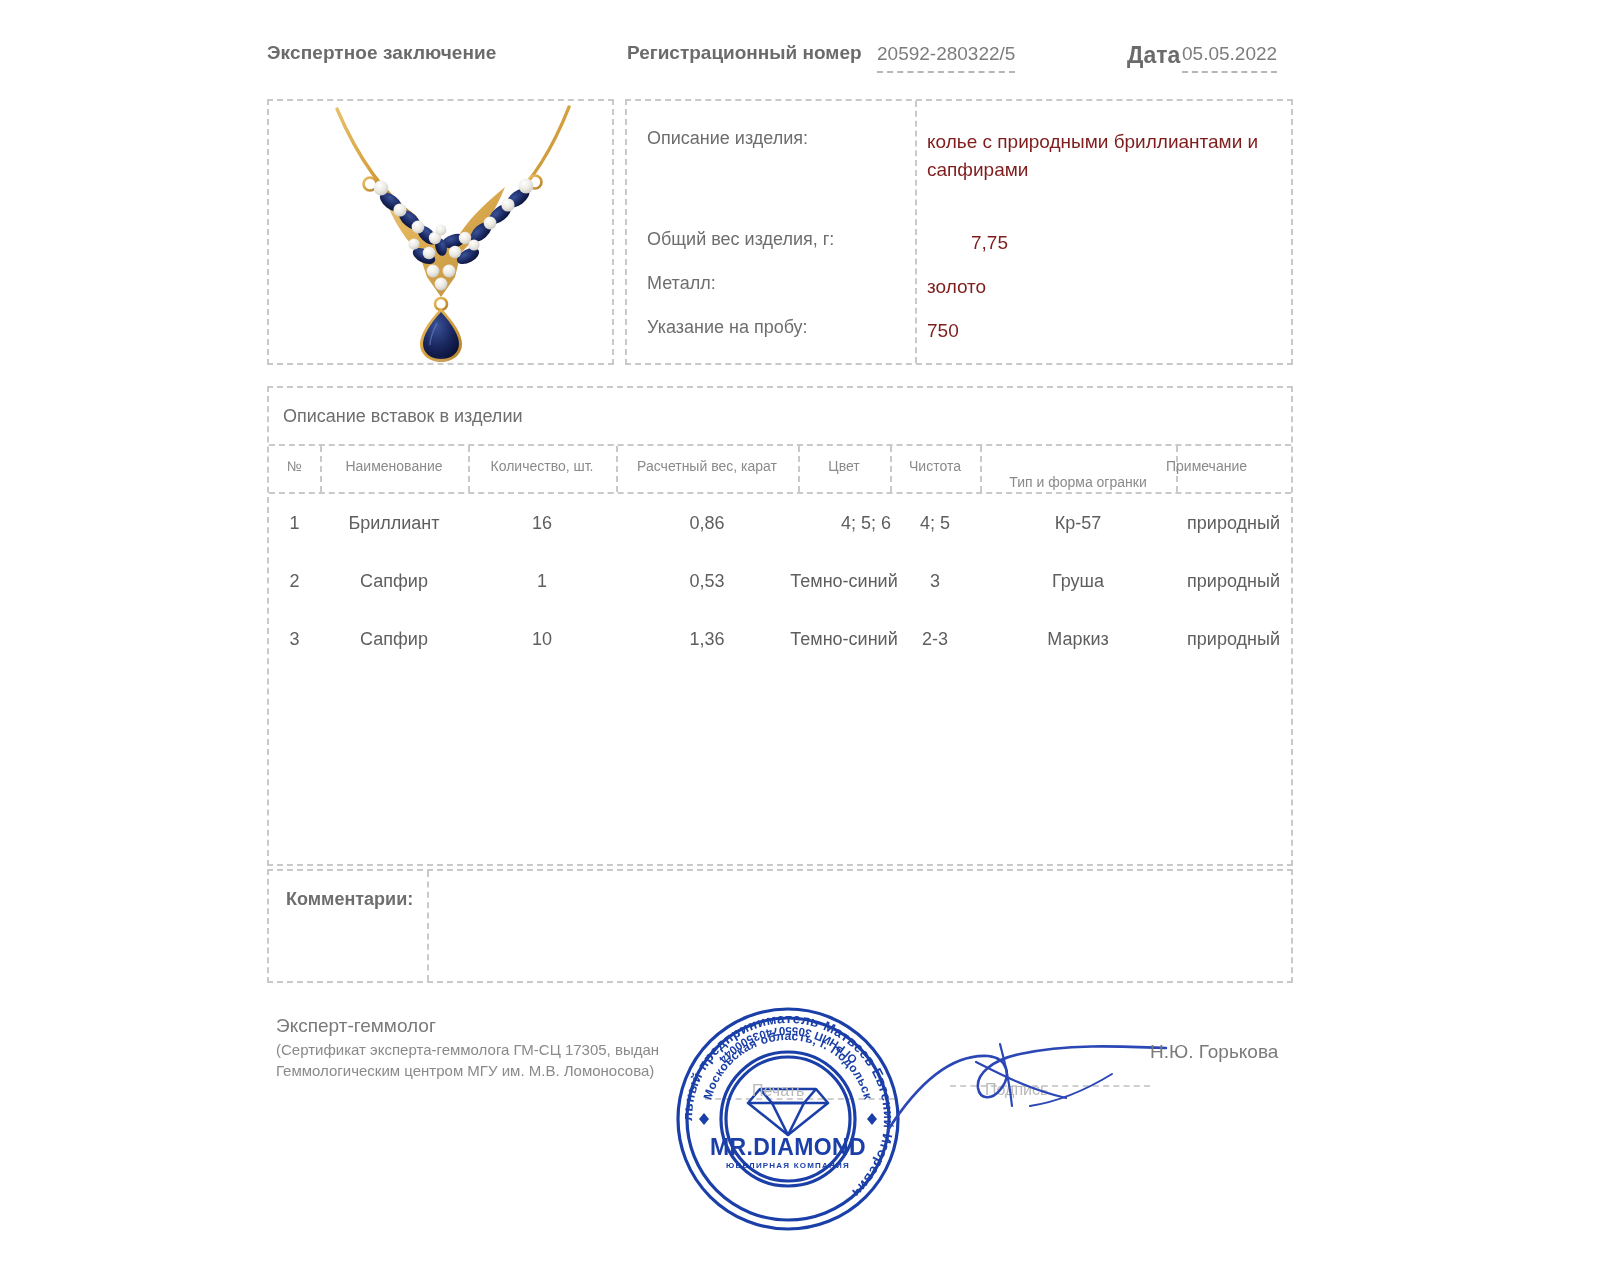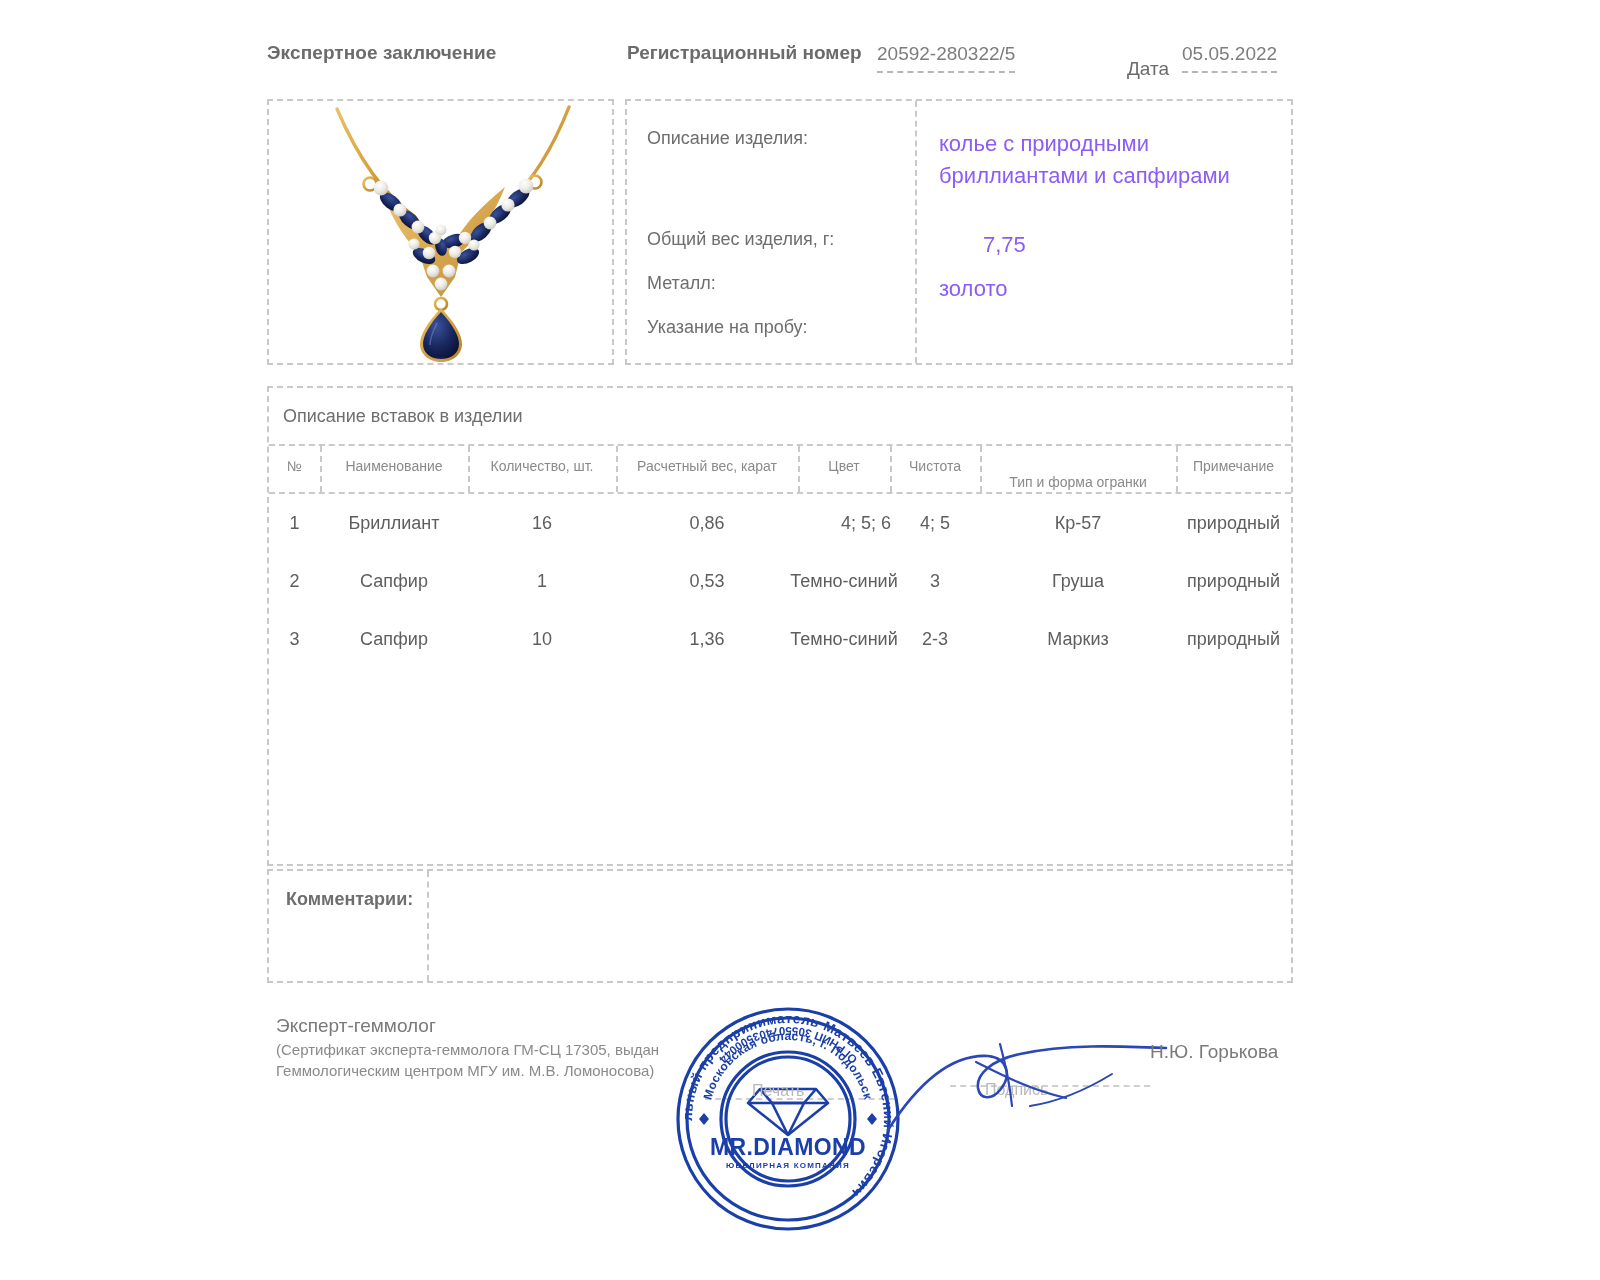--- a/index.html
+++ b/index.html
@@ -52,23 +52,23 @@
     position: absolute;
     left: 610px; top: 5px;
     font-size: 19px;
     color: #7d7d7d;
     white-space: nowrap;
     border-bottom: 2px dashed #b6b6b6;
     padding-bottom: 6px;
   }
   .hdr-date-label {
     position: absolute;
-    left: 860px; top: 20px;
-    font-size: 19px;
-    font-weight: normal;
+    left: 860px; top: 4px;
+    font-size: 23px;
+    font-weight: bold;
     color: #6b6b6b;
     white-space: nowrap;
   }
   .hdr-date-value {
     position: absolute;
     left: 915px; top: 5px;
     font-size: 19px;
     color: #7d7d7d;
     white-space: nowrap;
     border-bottom: 2px dashed #b6b6b6;
@@ -108,23 +108,23 @@
   }
   .desc-label {
     position: absolute;
     left: 20px;
     font-size: 18px;
     color: #6e6e6e;
     white-space: nowrap;
   }
   .desc-value {
     position: absolute;
-    left: 312px;
-    font-size: 22px;
-    color: #8b5cf6;
+    left: 300px;
+    font-size: 19px;
+    color: #7f1d1d;
     width: 355px;
     line-height: 1.45;
   }
 
   
   .inserts-box {
     position: absolute;
     left: 267px;
     top: 386px;
     width: 1026px;
@@ -382,20 +382,21 @@
     <div class="desc-label" style="top:27px;">Описание изделия:</div>
     <div class="desc-value" style="top:27px;">колье с природными бриллиантами и сапфирами</div>
 
     <div class="desc-label" style="top:128px;">Общий вес изделия, г:</div>
     <div class="desc-value" style="top:128px;margin-left:44px;">7,75</div>
 
     <div class="desc-label" style="top:172px;">Металл:</div>
     <div class="desc-value" style="top:172px;">золото</div>
 
     <div class="desc-label" style="top:216px;">Указание на пробу:</div>
+    <div class="desc-value" style="top:216px;">750</div>
   </div>
 
   <div class="inserts-box">
     <div class="inserts-title">Описание вставок в изделии</div>
 
     <div class="thead-rule-top"></div>
     <div class="thead-rule-bot"></div>
 
     <div class="col-sep" style="left:51px;"></div>
     <div class="col-sep" style="left:199px;"></div>
@@ -405,21 +406,21 @@
     <div class="col-sep" style="left:711px;"></div>
     <div class="col-sep" style="left:907px;"></div>
 
     <div class="th" style="left:0px;   width:51px;">№</div>
     <div class="th" style="left:51px;  width:148px;">Наименование</div>
     <div class="th" style="left:199px; width:148px;">Количество, шт.</div>
     <div class="th" style="left:347px; width:182px;">Расчетный вес, карат</div>
     <div class="th" style="left:529px; width:92px;">Цвет</div>
     <div class="th" style="left:621px; width:90px;">Чистота</div>
     <div class="th" style="left:711px; width:196px;margin-top:16px;">Тип и форма огранки</div>
-    <div class="th" style="left:907px; width:115px;">Примечание</div>
+    <div class="th" style="left:880px; width:115px;">Примечание</div>
 
     <div class="td" style="top:125px; left:0px;   width:51px;">1</div>
     <div class="td" style="top:125px; left:51px;  width:148px;">Бриллиант</div>
     <div class="td" style="top:125px; left:199px; width:148px;">16</div>
     <div class="td" style="top:125px; left:347px; width:182px;">0,86</div>
     <div class="td" style="top:125px; left:551px; width:92px;">4; 5; 6</div>
     <div class="td" style="top:125px; left:621px; width:90px;">4; 5</div>
     <div class="td" style="top:125px; left:711px; width:196px;">Кр-57</div>
     <div class="td" style="top:125px; left:907px; width:115px;">природный</div>
 

